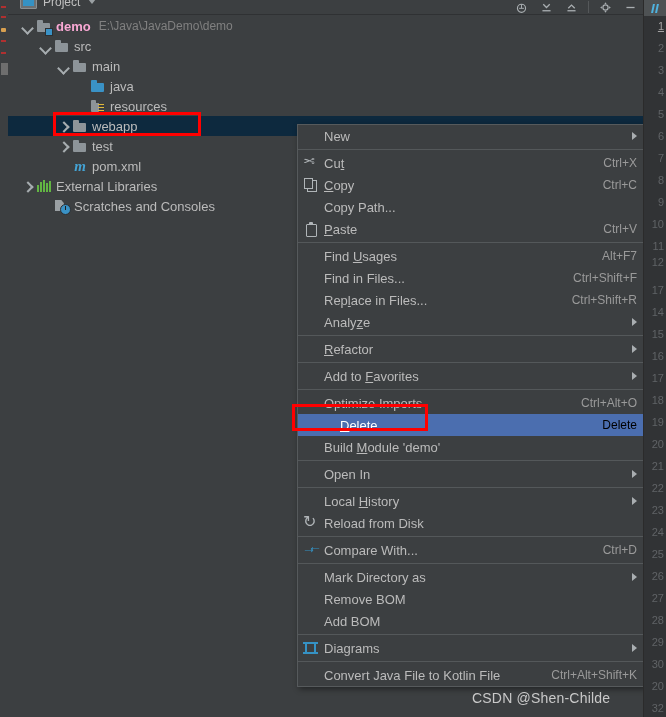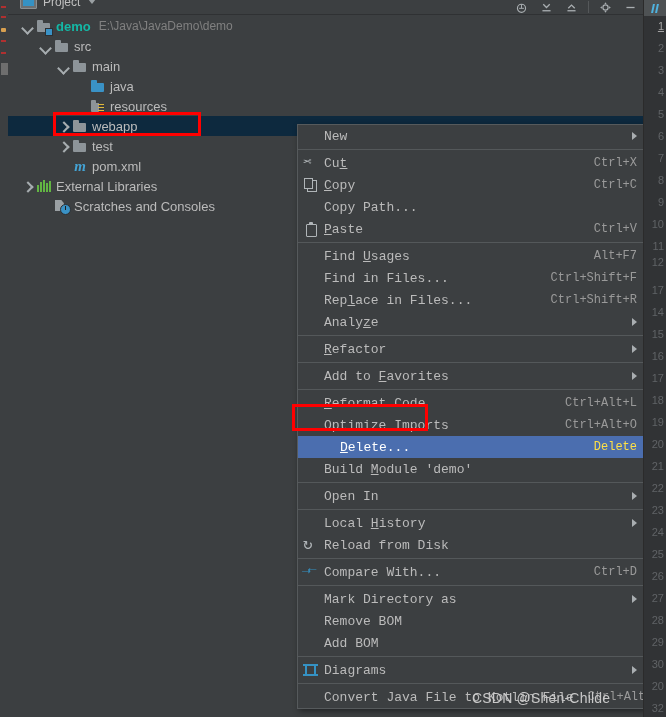--- a/index.html
+++ b/index.html
@@ -116,45 +116,45 @@
   }
   
   .lib-icon{width:16px;height:14px;flex:0 0 auto;margin:0 4px 0 3px;position:relative;}
   .lib-icon i{position:absolute;bottom:1px;width:2px;background:#62b543;}
   
   .scr-icon{width:16px;height:14px;flex:0 0 auto;margin:0 4px 0 3px;position:relative;}
   .scr-icon .pg{position:absolute;left:1px;top:1px;width:9px;height:11px;background:#9aa0a3;clip-path:polygon(0 0,70% 0,100% 30%,100% 100%,0 100%);}
   .scr-icon .cl{position:absolute;left:6px;top:5px;width:9px;height:9px;border-radius:50%;background:#3a92c6;border:1px solid #2d3033;}
   .scr-icon .cl:after{content:"";position:absolute;left:4px;top:1px;width:1px;height:4px;background:#1d1f20;}
   .lbl{color:#bbbbbb;}
-  .lbl.bold{font-weight:bold;color:#14b8a6;}
+  .lbl.bold{font-weight:bold;color:#f9a8d4;}
   .path{color:#808080;margin-left:8px;font-size:12px;}
 
   
   .red-rect{
     position:absolute;border:3px solid #ff0000;pointer-events:none;box-sizing:border-box;
   }
 
   
   .ctx{
     position:absolute;left:297px;top:124px;width:347px;
     background:#3c3f41;border:1px solid #565a5c;
     box-shadow:2px 2px 6px rgba(0,0,0,.45);
     font-size:13px;
   }
   .mi{
     position:relative;height:22px;display:flex;align-items:center;
-    padding:0 8px 0 0;white-space:nowrap;font-family:Liberation Mono, monospace;
+    padding:0 8px 0 0;white-space:nowrap;
   }
   .mi.hl{background:#4b6eaf;padding-left:16px;}
   .mi-icon{width:26px;height:22px;flex:0 0 auto;position:relative;}
   .mi-label{color:#bbbbbb;flex:1 1 auto;}
   .mi.hl .mi-label{color:#ffffff;}
   .mi-accel{color:#9a9a9a;font-size:12px;padding-left:14px;}
-  .mi.hl .mi-accel{color:#fde047;}
+  .mi.hl .mi-accel{color:#000000;}
   .mi-arrow{
     width:0;height:0;border-top:4px solid transparent;border-bottom:4px solid transparent;
     border-left:5px solid #a9aeb1;margin-left:10px;
   }
   .sep{height:1px;background:#54585a;margin:2px 0;}
   .u{text-decoration:underline;}
 
   
   .ic-cut,.ic-copy,.ic-paste,.ic-reload,.ic-compare,.ic-diagram{
     position:absolute;left:5px;top:4px;width:15px;height:15px;
@@ -425,25 +425,20 @@
         <span class="mi-label"><span class="u">R</span>efactor</span>
         <span class="mi-arrow"></span>
       </div>
       <div class="sep"></div>
       <div class="mi">
         <span class="mi-icon"></span>
         <span class="mi-label">Add to <span class="u">F</span>avorites</span>
         <span class="mi-arrow"></span>
       </div>
       <div class="sep"></div>
-      <div class="mi">
-        <span class="mi-icon"></span>
-        <span class="mi-label"><span class="u">R</span>eformat Code</span>
-        <span class="mi-accel">Ctrl+Alt+L</span>
-      </div>
       <div class="mi">
         <span class="mi-icon"></span>
         <span class="mi-label">Optimize Imports</span>
         <span class="mi-accel">Ctrl+Alt+O</span>
       </div>
       <div class="mi hl">
         <span class="mi-icon"></span>
         <span class="mi-label"><span class="u">D</span>elete...</span>
         <span class="mi-accel">Delete</span>
       </div>

